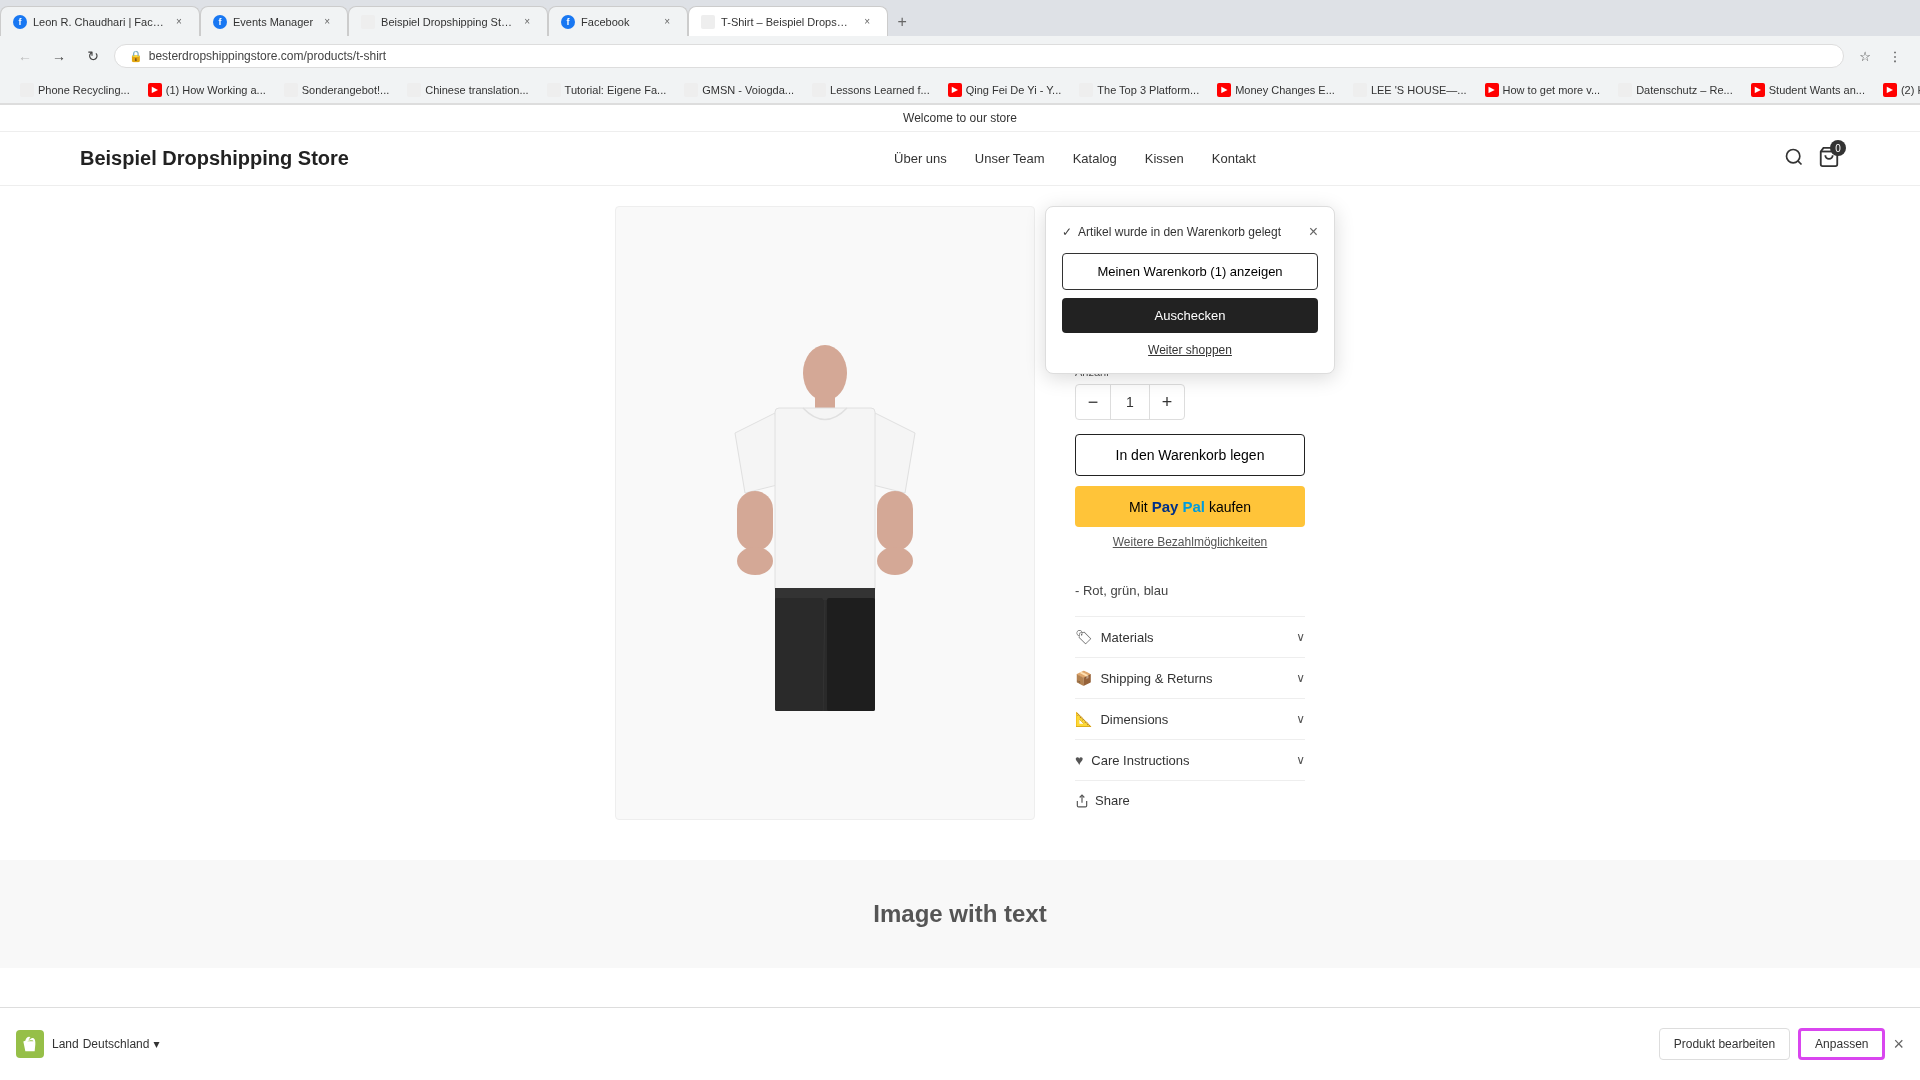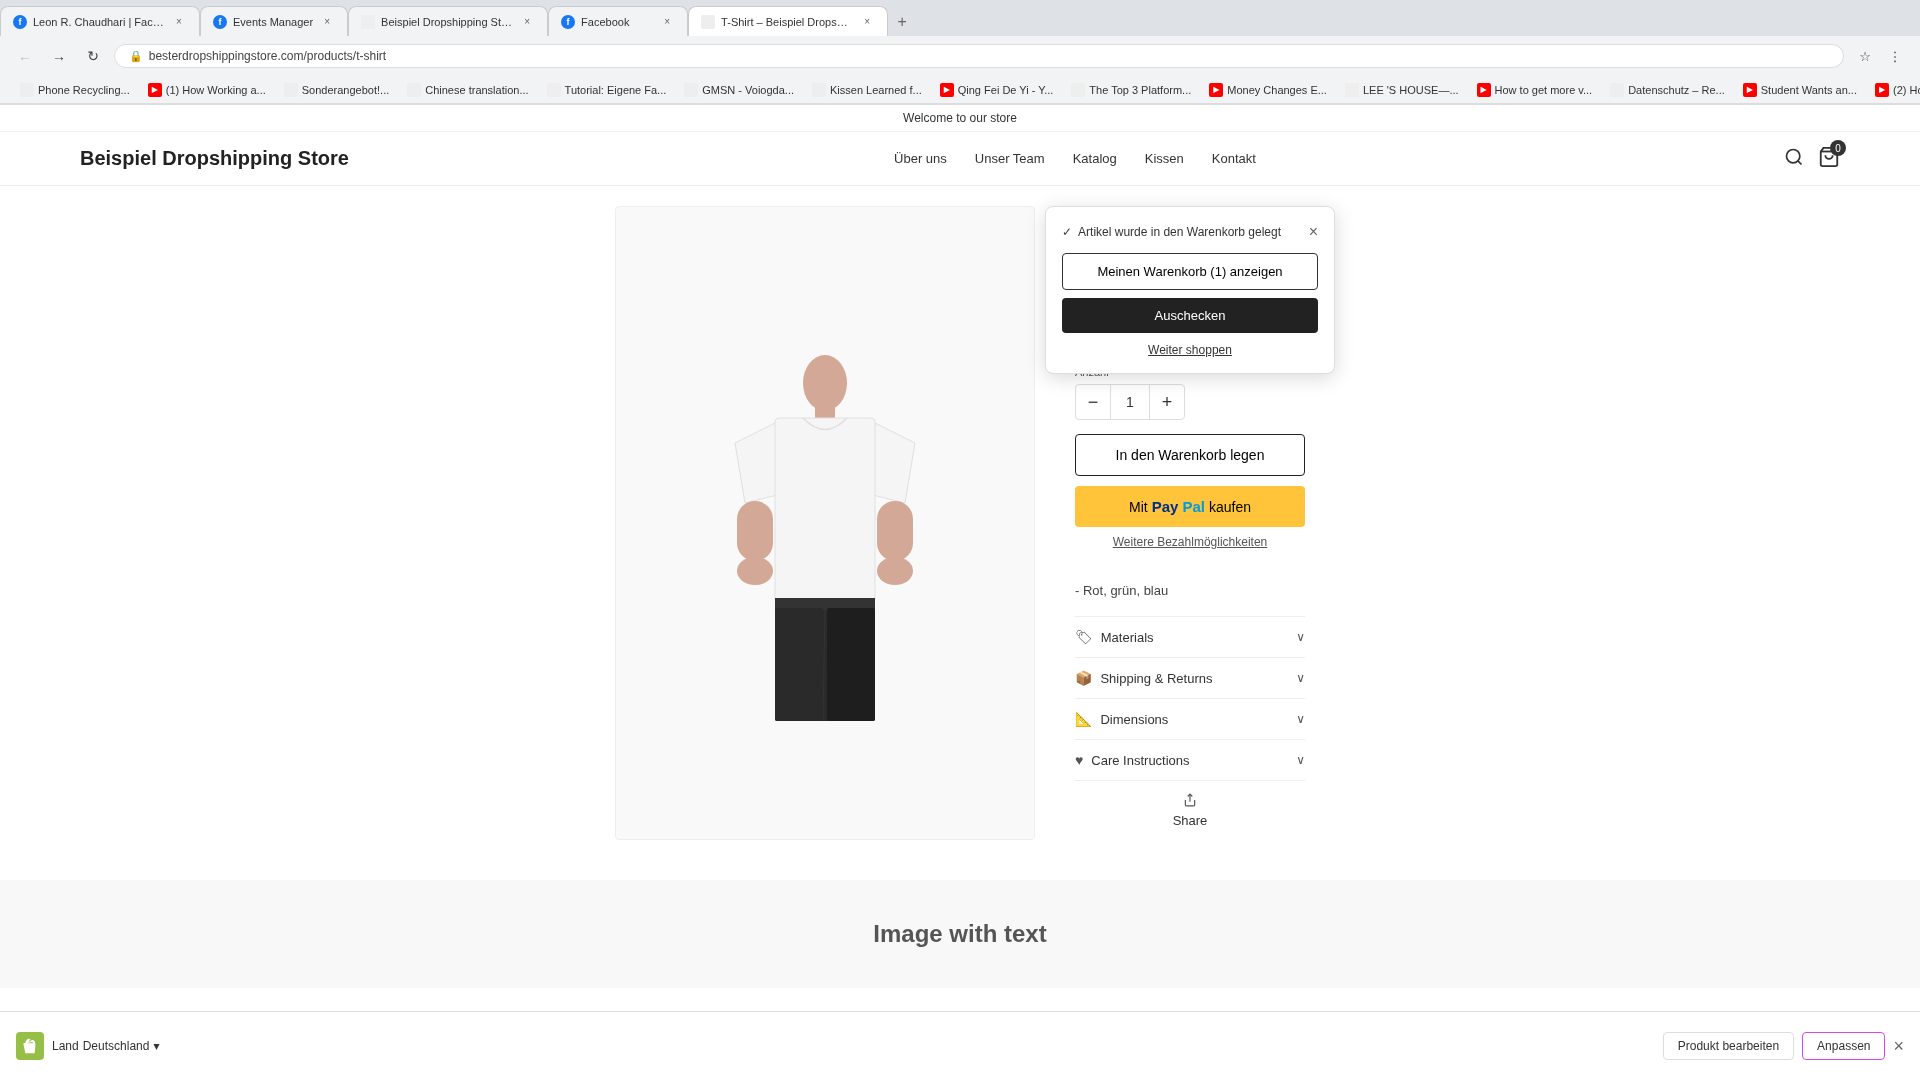--- a/index.html
+++ b/index.html
@@ -77,35 +77,35 @@
     .product-bullets { font-size: 13px; color: #444; line-height: 1.8; margin-bottom: 14px; }
 
     
     .accordion-item { border-top: 1px solid #eee; }
     .accordion-header { display: flex; align-items: center; justify-content: space-between; padding: 12px 0; cursor: pointer; font-size: 13px; color: #333; }
     .accordion-header-left { display: flex; align-items: center; gap: 8px; }
     .accordion-icon { font-size: 14px; color: #555; }
     .accordion-chevron { font-size: 12px; color: #555; }
 
     
-    .share-row { display: flex; align-items: center; gap: 6px; padding: 12px 0; font-size: 13px; cursor: pointer; color: #333; flex-direction: column; }
+    .share-row { display: flex; align-items: center; gap: 6px; padding: 12px 0; font-size: 13px; cursor: pointer; color: #333; }
 
     
     .image-with-text { background: #f8f8f8; padding: 40px 100px; margin-top: 20px; }
     .image-with-text h2 { font-size: 24px; color: #555; text-align: center; }
 
     
     .bottom-bar { position: fixed; bottom: 0; left: 0; right: 0; background: #fff; border-top: 1px solid #ddd; padding: 20px 16px; display: flex; align-items: center; justify-content: space-between; z-index: 200; }
     .shopify-logo { display: flex; align-items: center; gap: 8px; font-size: 12px; }
     .shopify-icon { width: 28px; height: 28px; background: #96bf48; border-radius: 4px; display: flex; align-items: center; justify-content: center; color: #fff; font-size: 14px; }
     .land-selector { display: flex; align-items: center; gap: 4px; font-size: 12px; cursor: pointer; }
     .bottom-bar-actions { display: flex; gap: 8px; }
     .bottom-bar-btn { padding: 6px 14px; border-radius: 4px; cursor: pointer; font-size: 12px; }
     .edit-btn { background: #fff; border: 1px solid #ddd; color: #333; }
-    .customize-btn { background: #fff; border: 1px solid #d946ef; color: #333; }
+    .customize-btn { background: #fff; border: 3px solid #d946ef; color: #333; }
     .close-bottom-btn { background: none; border: none; font-size: 18px; cursor: pointer; color: #666; }
 
     
     .fav-fb { background: #1877f2; color: #fff; border-radius: 50%; width: 14px; height: 14px; display: flex; align-items: center; justify-content: center; font-size: 9px; font-weight: bold; }
     .fav-generic { background: #eee; border-radius: 2px; width: 14px; height: 14px; }
     .fav-yt { background: #ff0000; color: #fff; border-radius: 2px; width: 14px; height: 14px; display: flex; align-items: center; justify-content: center; font-size: 8px; }
   </style>
 </head>
 <body>
 
@@ -174,21 +174,21 @@
     <div class="bookmark-item">
       <span class="fav-generic bookmark-favicon"></span>
       <span>Tutorial: Eigene Fa...</span>
     </div>
     <div class="bookmark-item">
       <span class="fav-generic bookmark-favicon"></span>
       <span>GMSN - Voiogda...</span>
     </div>
     <div class="bookmark-item">
       <span class="fav-generic bookmark-favicon"></span>
-      <span>Kissen Learned f...</span>
+      <span>Lessons Learned f...</span>
     </div>
     <div class="bookmark-item">
       <span class="fav-yt bookmark-favicon">▶</span>
       <span>Qing Fei De Yi - Y...</span>
     </div>
     <div class="bookmark-item">
       <span class="fav-generic bookmark-favicon"></span>
       <span>The Top 3 Platform...</span>
     </div>
     <div class="bookmark-item">

